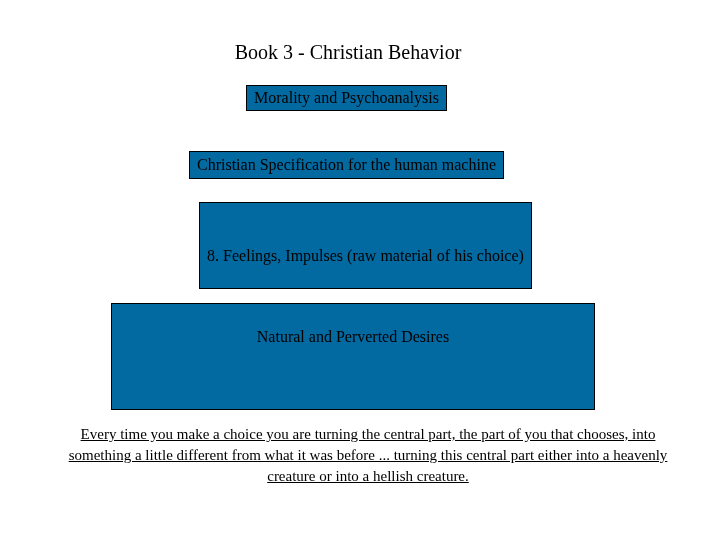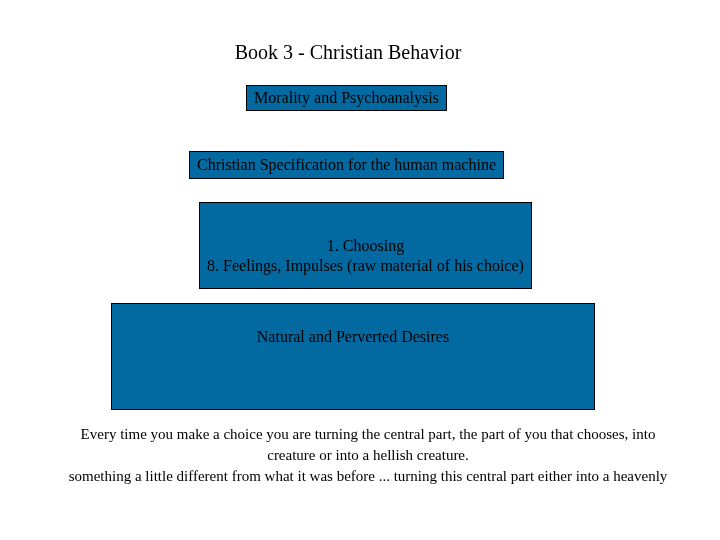--- a/index.html
+++ b/index.html
@@ -76,48 +76,48 @@
     left: 38px;
     top: 424px;
     width: 660px;
     font-size: 15px;
     line-height: 21px;
     text-align: center;
   }
   .closing-paragraph .line {
     min-height: 21px;
     white-space: nowrap;
+    text-decoration: underline;
   }
 </style>
 </head>
 <body>
 
 <div class="slide">
 
   <div class="slide-title">Book 3 - Christian Behavior</div>
 
   <div class="textbox box-morality">
     <div class="single-line">Morality and Psychoanalysis</div>
   </div>
 
   <div class="textbox box-specification">
     <div class="single-line">Christian Specification for the human machine</div>
   </div>
 
   <div class="textbox box-moral-choices">
     <div class="line"></div>
-    <div class="line">1. Choosing</div>
     <div class="line">8. Feelings, Impulses (raw material of his choice)</div>
   </div>
 
   <div class="textbox box-desires">
     <div class="line">Natural and Perverted Desires</div>
     <div class="line"></div>
     <div class="line"></div>
   </div>
 
   <div class="closing-paragraph">
     <div class="line">Every time you make a choice you are turning the central part, the part of you that chooses, into</div>
+    <div class="line">something a little different from what it was before ... turning this central part either into a heavenly</div>
     <div class="line">creature or into a hellish creature.</div>
-    <div class="line">something a little different from what it was before ... turning this central part either into a heavenly</div>
   </div>
 
 </div>
 
 </body></html>

